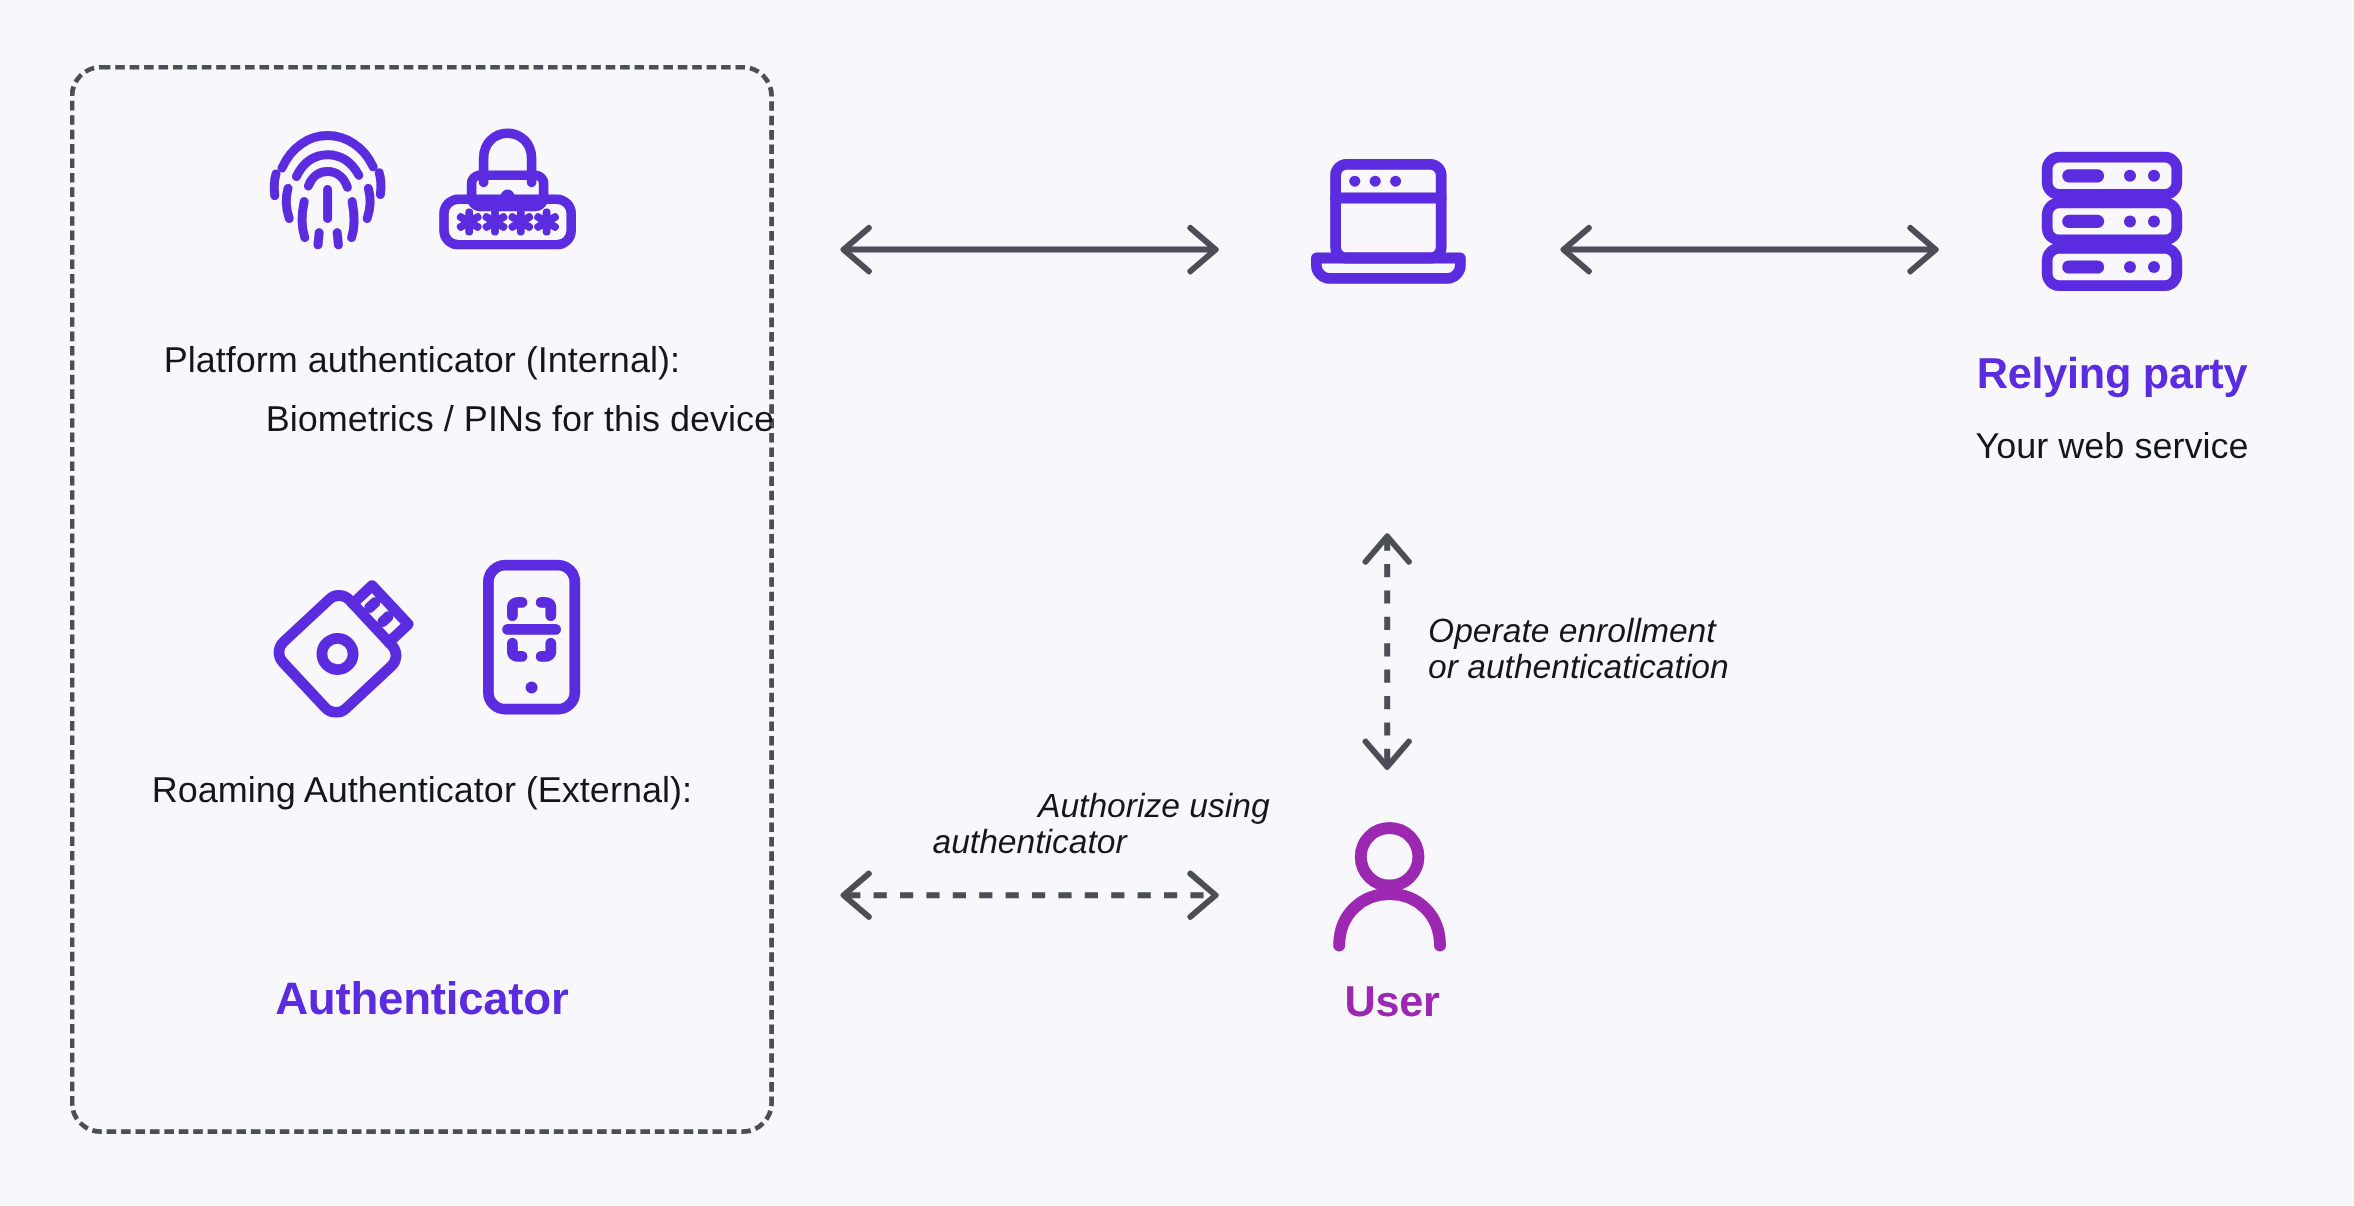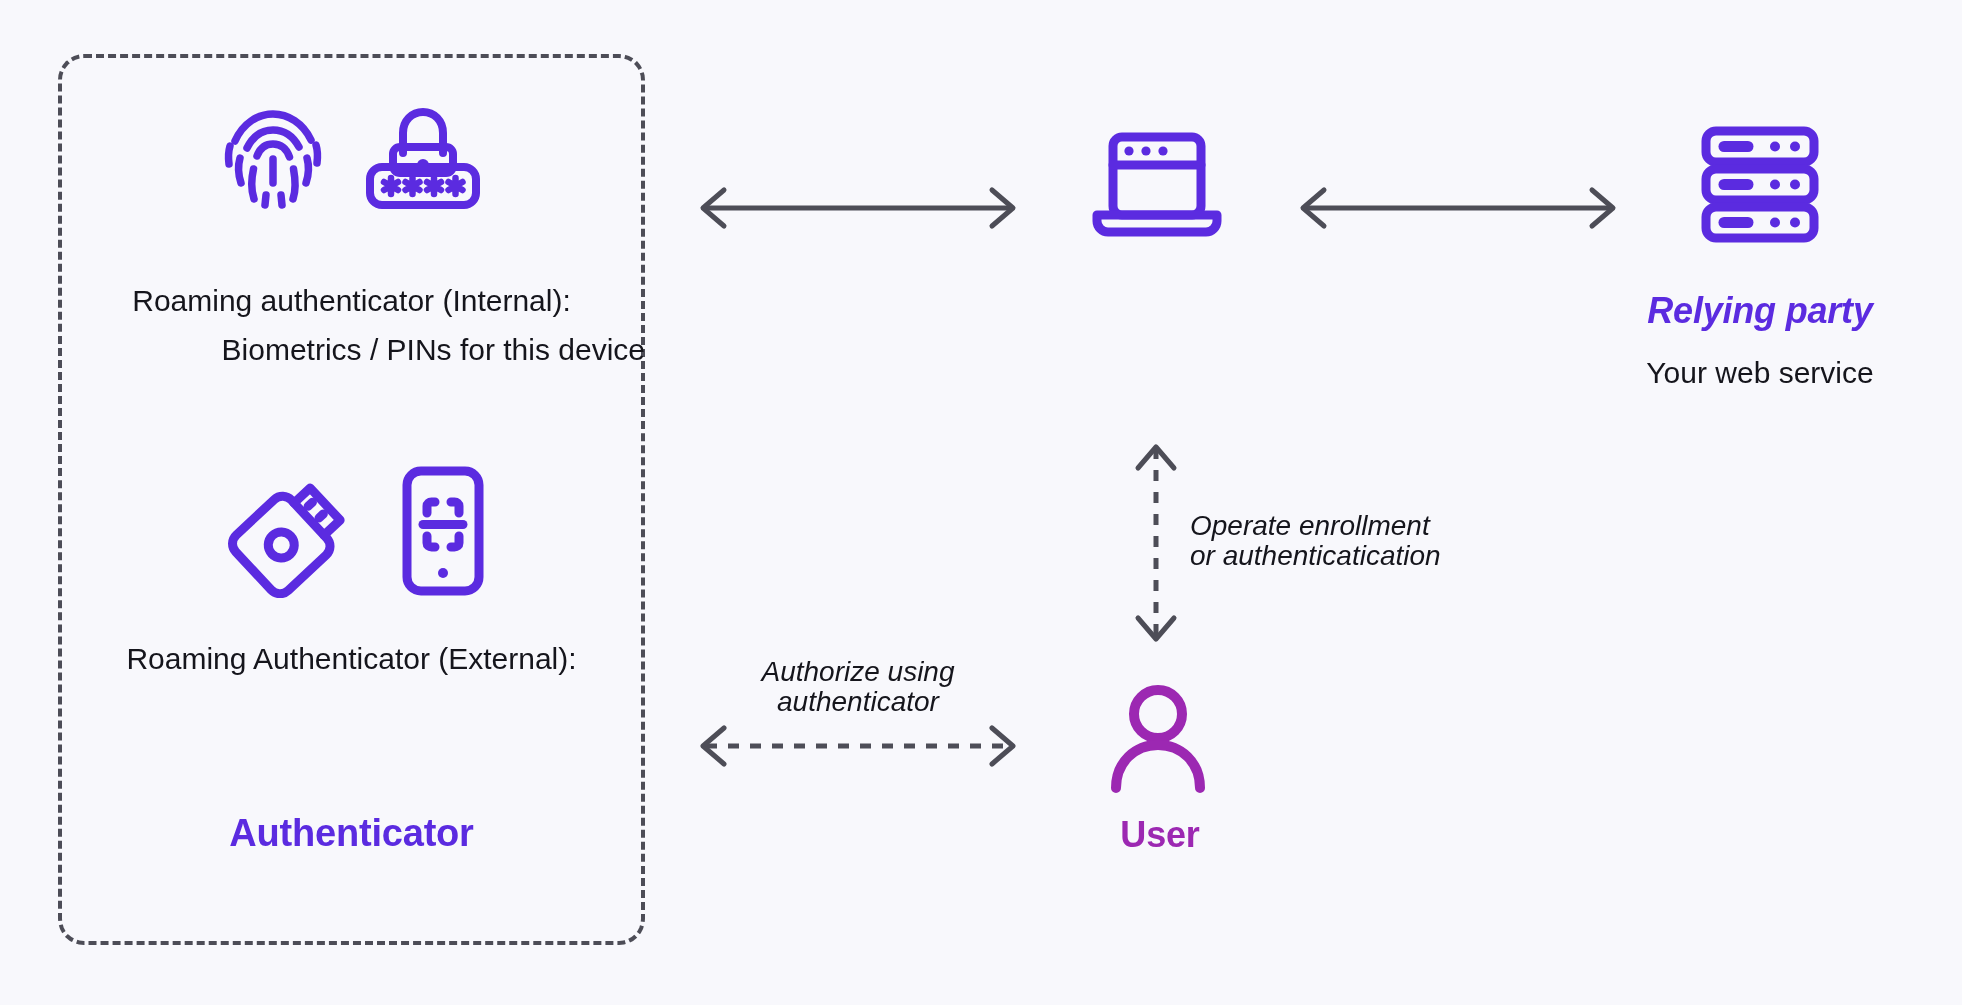--- a/index.html
+++ b/index.html
@@ -115,21 +115,21 @@
             <path d="M0 -8 L0 8 M-7 -4 L7 4 M-7 4 L7 -4"></path>
           </g>
           <g transform="translate(90.5,79)">
             <path d="M0 -8 L0 8 M-7 -4 L7 4 M-7 4 L7 -4"></path>
           </g>
         </g>
       </svg>
     </span>
   </div>
 
-  <div class="abs caption" style="left:58px; top:276px; width:587px;">Roaming authenticator (Internal):</div>
+  <div class="abs caption" style="left:58px; top:276px; width:587px;">Platform authenticator (Internal):</div>
   <div class="abs caption" style="left:58px; top:325px; width:587px;text-align:right;">Biometrics / PINs for this device</div>
 
   <div class="abs icon-row" style="left:58px; top:462px; width:587px; height:142px; align-items:center; gap:48px;">
 
     <span>
       <svg width="134" height="134" viewBox="0 0 134 134" fill="none" stroke="#5b2be0" stroke-width="9" stroke-linecap="round" stroke-linejoin="round">
         <g transform="rotate(-43 67 67)">
           <rect x="16" y="36" width="76" height="76" rx="12"></rect>
           <circle cx="54" cy="74" r="13"></circle>
           <path d="M92 52 L114 52 L114 96 L92 96"></path>
@@ -176,21 +176,21 @@
       <path d="M24 58.5 L48 58.5" stroke-width="11"></path>
       <path d="M24 96.5 L48 96.5" stroke-width="11"></path>
       <circle cx="75" cy="20.5" r="5" fill="#5b2be0" stroke="none"></circle>
       <circle cx="95" cy="20.5" r="5" fill="#5b2be0" stroke="none"></circle>
       <circle cx="75" cy="58.5" r="5" fill="#5b2be0" stroke="none"></circle>
       <circle cx="95" cy="58.5" r="5" fill="#5b2be0" stroke="none"></circle>
       <circle cx="75" cy="96.5" r="5" fill="#5b2be0" stroke="none"></circle>
       <circle cx="95" cy="96.5" r="5" fill="#5b2be0" stroke="none"></circle>
     </svg>
   </div>
-  <div class="abs node-title purple" style="left:1560px; top:290px; width:400px;font-style:italic;">Relying party</div>
+  <div class="abs node-title purple" style="left:1560px; top:290px; width:400px;">Relying party</div>
   <div class="abs caption" style="left:1560px; top:348px; width:400px;">Your web service</div>
 
   <div class="abs" style="left:1108px; top:684px;">
     <svg width="100" height="110" viewBox="0 0 100 110" fill="none" stroke="#9c28b2" stroke-width="10" stroke-linecap="round" stroke-linejoin="round">
       <circle cx="50" cy="30" r="24"></circle>
       <path d="M8 104 C8 78, 27 61, 50 61 C73 61, 92 78, 92 104"></path>
     </svg>
   </div>
   <div class="abs node-title magenta" style="left:960px; top:814px; width:400px;">User</div>
 
@@ -212,16 +212,16 @@
     <path d="M5 186 L23 207 L41 186" fill="none" stroke="#4d4d57" stroke-width="5" stroke-linecap="round" stroke-linejoin="round"></path>
   </svg>
   <div class="abs arrow-label" style="left:1190px; top:509px; width:560px; text-align:left;">Operate enrollment</div>
   <div class="abs arrow-label" style="left:1190px; top:539px; width:560px; text-align:left;">or authenticatication</div>
 
   <svg class="abs arrow-svg" style="left:690px; top:724px;" width="336" height="44" viewBox="0 0 336 44">
     <line x1="16" y1="22" x2="320" y2="22" stroke="#4d4d57" stroke-width="5" stroke-dasharray="11 11"></line>
     <path d="M34 4 L13 22 L34 40" fill="none" stroke="#4d4d57" stroke-width="5" stroke-linecap="round" stroke-linejoin="round"></path>
     <path d="M302 4 L323 22 L302 40" fill="none" stroke="#4d4d57" stroke-width="5" stroke-linecap="round" stroke-linejoin="round"></path>
   </svg>
-  <div class="abs arrow-label" style="left:658px; top:655px; width:400px;">Authorize using</div>
+  <div class="abs arrow-label" style="left:658px; top:655px; width:400px;text-align:right;">Authorize using</div>
   <div class="abs arrow-label" style="left:658px; top:685px; width:400px;">authenticator</div>
 
 </div>
 
 </body></html>

